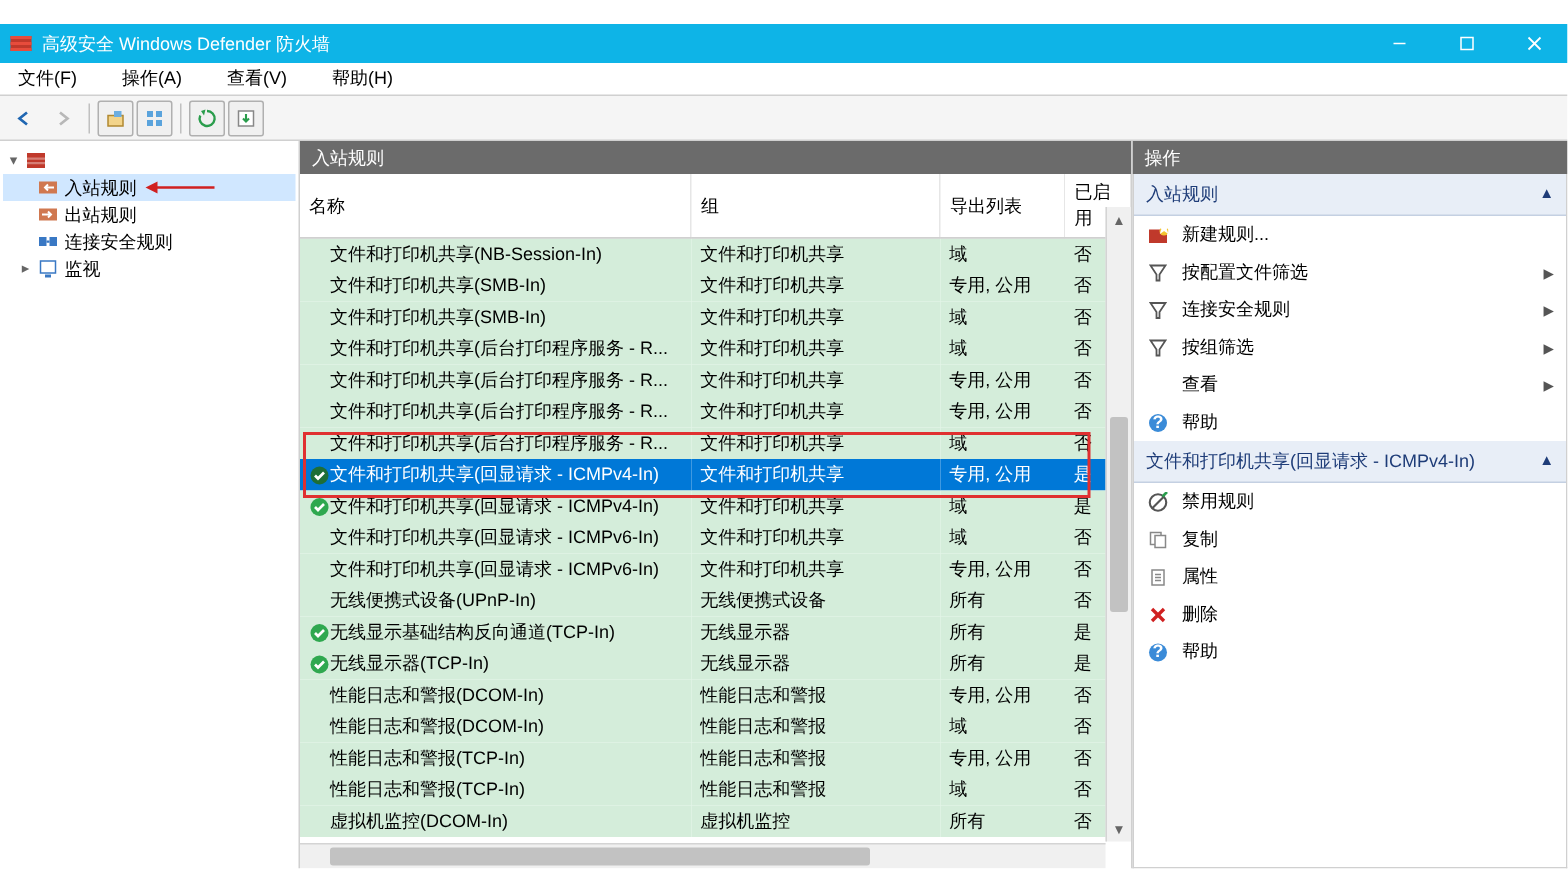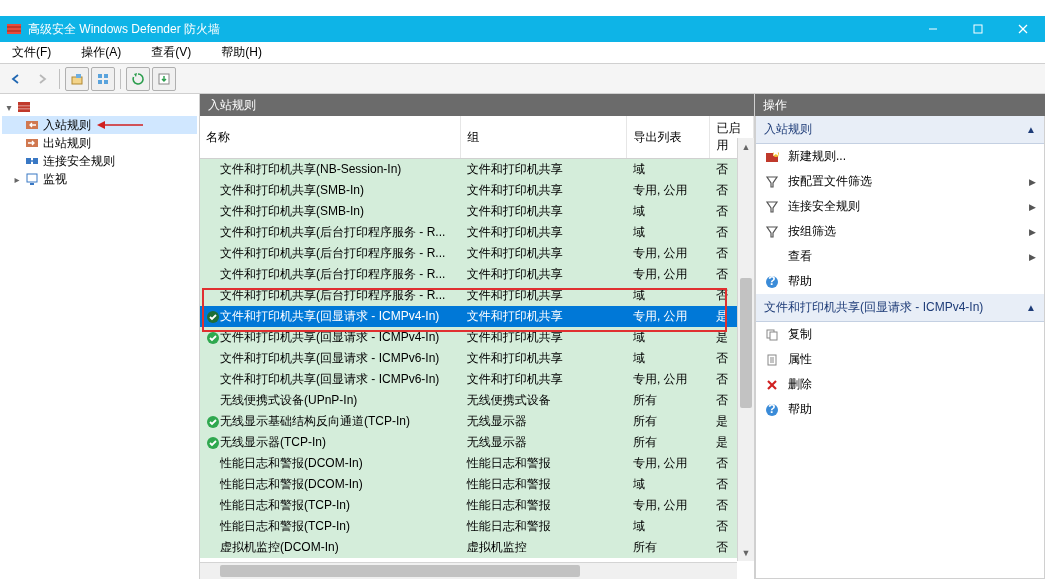--- a/index.html
+++ b/index.html
@@ -472,20 +472,30 @@
         <span>帮助</span>
       </div>
 
       <div class="act-section">
         <span style="overflow:hidden;text-overflow:ellipsis;white-space:nowrap">文件和打印机共享(回显请求 - ICMPv4-In)</span>
         <span class="chev">▲</span>
       </div>
       <div class="act-item">
         <span class="aicon">
             <svg width="14" height="14">
+              <circle cx="7" cy="7" r="5.5" fill="none" stroke="#555" stroke-width="1.4"></circle>
+              <line x1="3" y1="11" x2="11" y2="3" stroke="#555" stroke-width="1.4"></line>
+              <path d="M10 3 L13 0" stroke="#2a9d4c" stroke-width="1.8"></path>
+            </svg>
+          </span>
+        <span>禁用规则</span>
+      </div>
+      <div class="act-item">
+        <span class="aicon">
+            <svg width="14" height="14">
               <rect x="2" y="2" width="7" height="8" fill="#fff" stroke="#888"></rect>
               <rect x="5" y="4" width="7" height="8" fill="#fff" stroke="#888"></rect>
             </svg>
           </span>
         <span>复制</span>
       </div>
       <div class="act-item">
         <span class="aicon">
             <svg width="14" height="14">
               <rect x="3" y="2" width="8" height="10" fill="#fff" stroke="#888"></rect>

